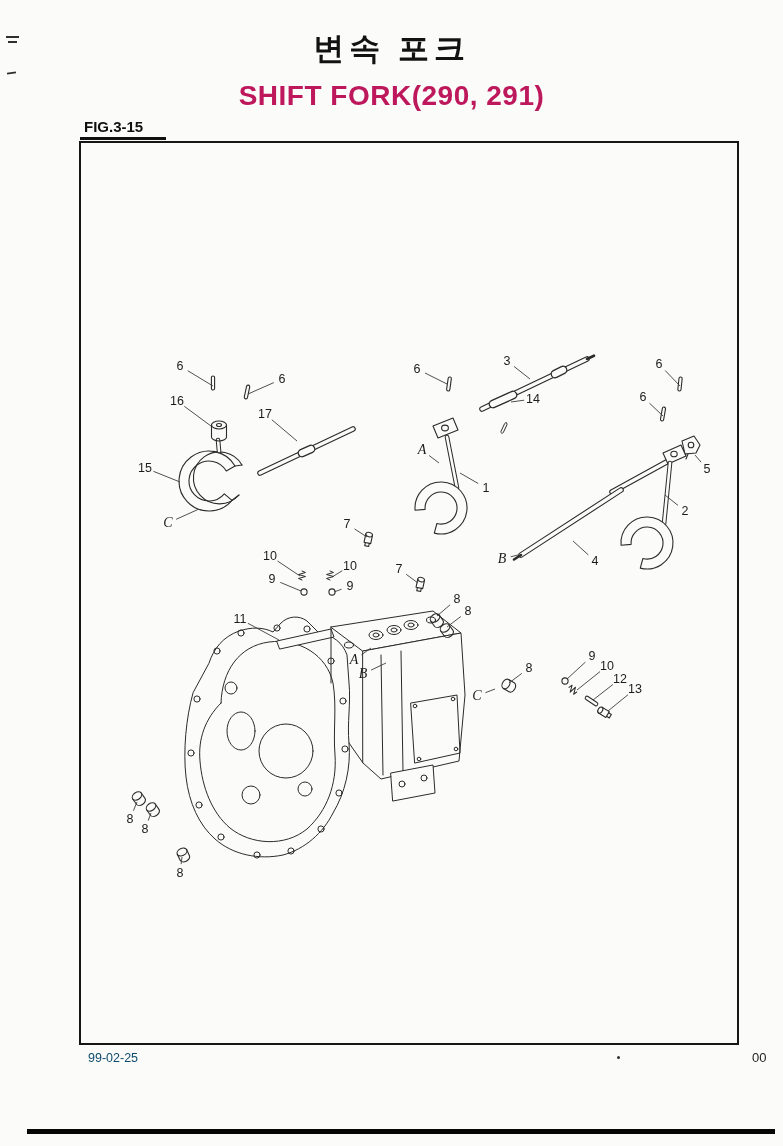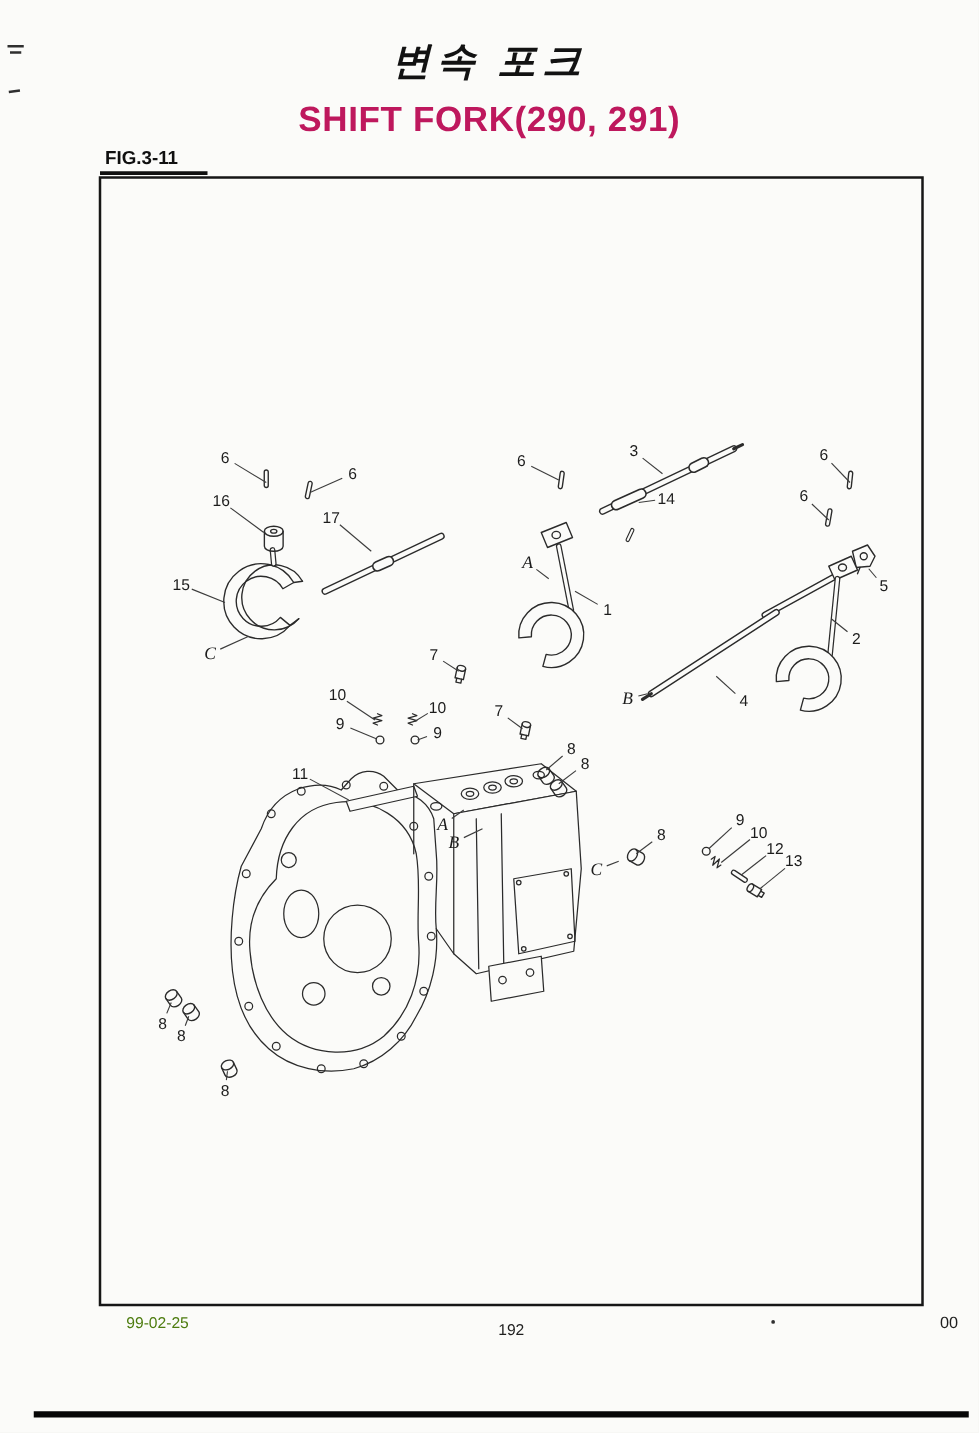--- a/index.html
+++ b/index.html
@@ -1,27 +1,27 @@
 <!DOCTYPE html>
 <html><head>
 <meta charset="utf-8">
 <style>
   *{margin:0;padding:0;box-sizing:border-box;}
   html,body{width:783px;height:1146px;}
   body{background:#e9e9e6;font-family:"Liberation Sans",sans-serif;position:relative;}
   .page{position:absolute;inset:0;width:783px;height:1146px;background:#fbfbf9;overflow:hidden;}
   .title-ko{position:absolute;top:28px;left:0;width:100%;text-align:center;
-    font-family:"Liberation Serif",serif;font-size:31px;font-weight:600;letter-spacing:5px;color:#121212;font-style:italic;}
+    font-family:"Liberation Serif",serif;font-size:31px;font-weight:600;letter-spacing:5px;color:#121212;}
   .title-en{position:absolute;top:80px;left:0;width:100%;text-align:center;
     font-size:28px;font-weight:700;letter-spacing:.5px;color:#be185d;}
   .fig-label{position:absolute;left:84px;top:118px;font-size:15px;font-weight:700;color:#101010;}
   .fig-underline{position:absolute;left:80px;top:137px;width:86px;height:3px;background:#101010;}
   .frame{position:absolute;left:79px;top:141px;width:660px;height:904px;border:2px solid #161616;background:#fbfbf9;}
   .frame svg{display:block;}
-  .footer-date{position:absolute;left:88px;top:1051px;font-size:12.5px;color:#4d7c0f;margin-left:13px;}
+  .footer-date{position:absolute;left:88px;top:1051px;font-size:12.5px;color:#0c4a6e;}
   .footer-page{position:absolute;left:79px;top:1057px;width:660px;text-align:center;font-size:12.5px;color:#1e1e1e;}
   .footer-rev{position:absolute;left:712px;top:1050px;font-size:13px;color:#1e1e1e;margin-left:40px;}
   .scan-mark{position:absolute;background:#2f2f2f;}
   .m1{left:6px;top:36px;width:13px;height:2px;}
   .m2{left:8px;top:41px;width:9px;height:2px;}
   .m3{left:7px;top:72px;width:9px;height:2px;transform:rotate(-8deg);}
   .m4{left:650px;top:192px;width:2px;height:6px;transform:rotate(20deg);}
   .m5{left:617px;top:1056px;width:3px;height:3px;border-radius:50%;}
   .bottom-edge{position:absolute;left:27px;top:1129px;width:748px;height:5px;background:#060606;}
   svg .callout{font:12.5px "Liberation Sans",sans-serif;fill:#1c1c1c;text-anchor:middle;}
@@ -42,21 +42,21 @@
 <div class="page">
   <div class="scan-mark m1"></div>
   <div class="scan-mark m2"></div>
   <div class="scan-mark m3"></div>
   <div class="scan-mark m4"></div>
   <div class="scan-mark m5"></div>
 
   <h1 class="title-ko">변속 포크</h1>
   <h2 class="title-en">SHIFT FORK(290, 291)</h2>
 
-  <div class="fig-label">FIG.3-11</div>
+  <div class="fig-label">FIG.3-15</div>
   <div class="fig-underline"></div>
 
   <div class="frame">
     <svg width="656" height="900" viewBox="0 0 656 900">
       <defs>
         <g id="pin6-sym">
             <rect x="-1.6" y="-7" width="3.2" height="14" rx="1.6"></rect>
           </g>
         <g id="plug8-sym">
           <ellipse cx="0" cy="0" rx="5.2" ry="3.6"></ellipse>
@@ -337,16 +337,15 @@
           <text x="539" y="540" class="callout">12</text>
           <text x="554" y="550" class="callout">13</text>
           <text x="49" y="680" class="callout">8</text>
           <text x="64" y="690" class="callout">8</text>
           <text x="99" y="734" class="callout">8</text>
         </g>
     </svg>
   </div>
 
   <div class="footer-date">99-02-25</div>
-  <div class="footer-page">192</div>
   <div class="footer-rev">00</div>
   <div class="bottom-edge"></div>
 </div>
 
 </body></html>

